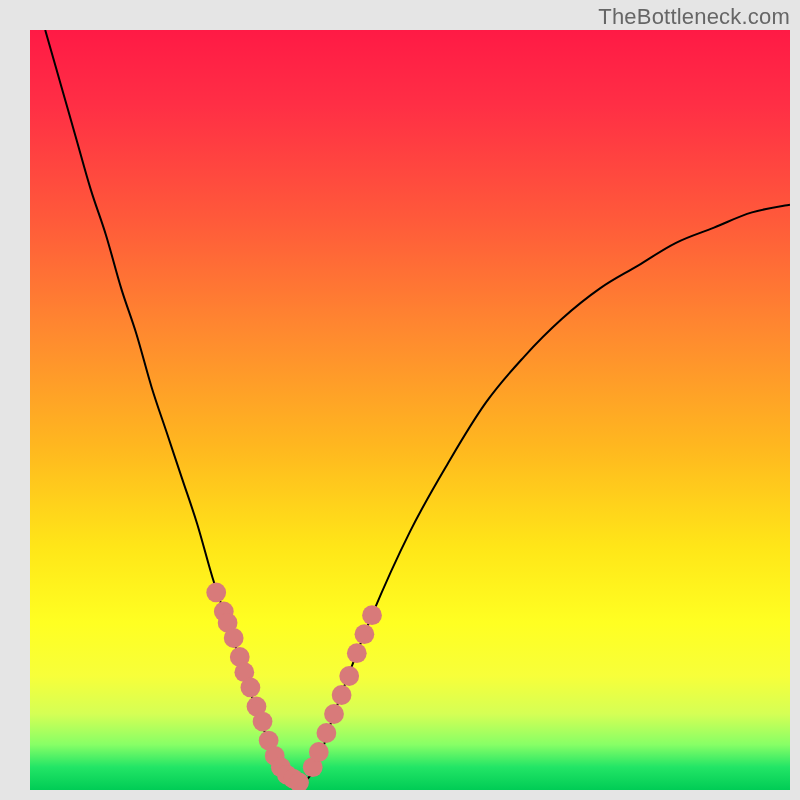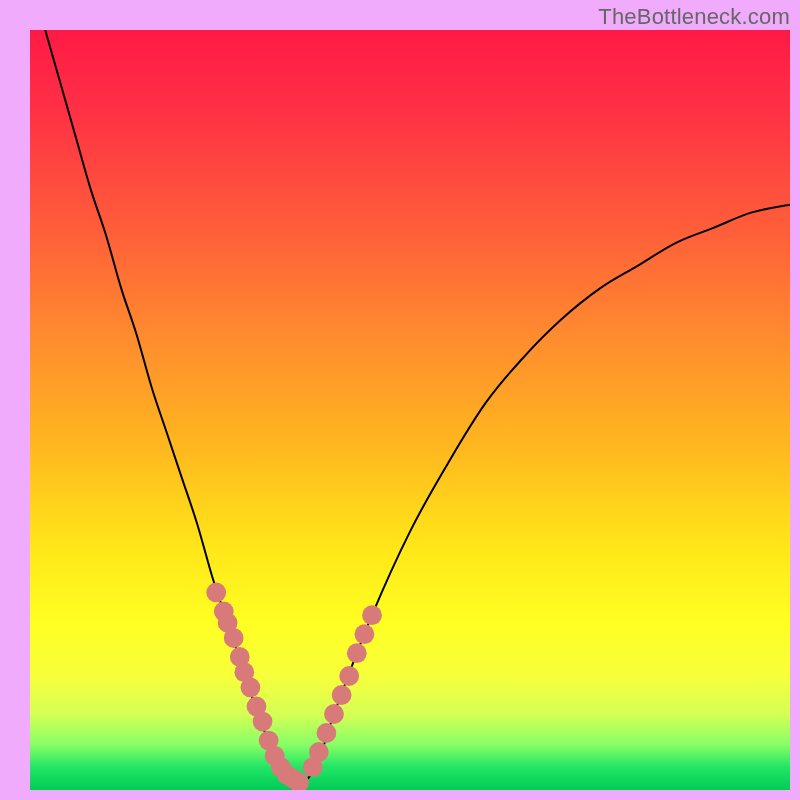--- a/index.html
+++ b/index.html
@@ -8,21 +8,21 @@
     width: 800px;
     height: 800px;
     overflow: hidden;
     background: #000;
     font-family: Arial, Helvetica, sans-serif;
   }
   .stage {
     position: relative;
     width: 800px;
     height: 800px;
-    background: #f0abfc;
+    background: #e5e5e5;
   }
   .watermark {
     position: absolute;
     top: 4px;
     right: 10px;
     color: #666;
     font-size: 22px;
     font-weight: 500;
     letter-spacing: 0.2px;
     z-index: 20;

